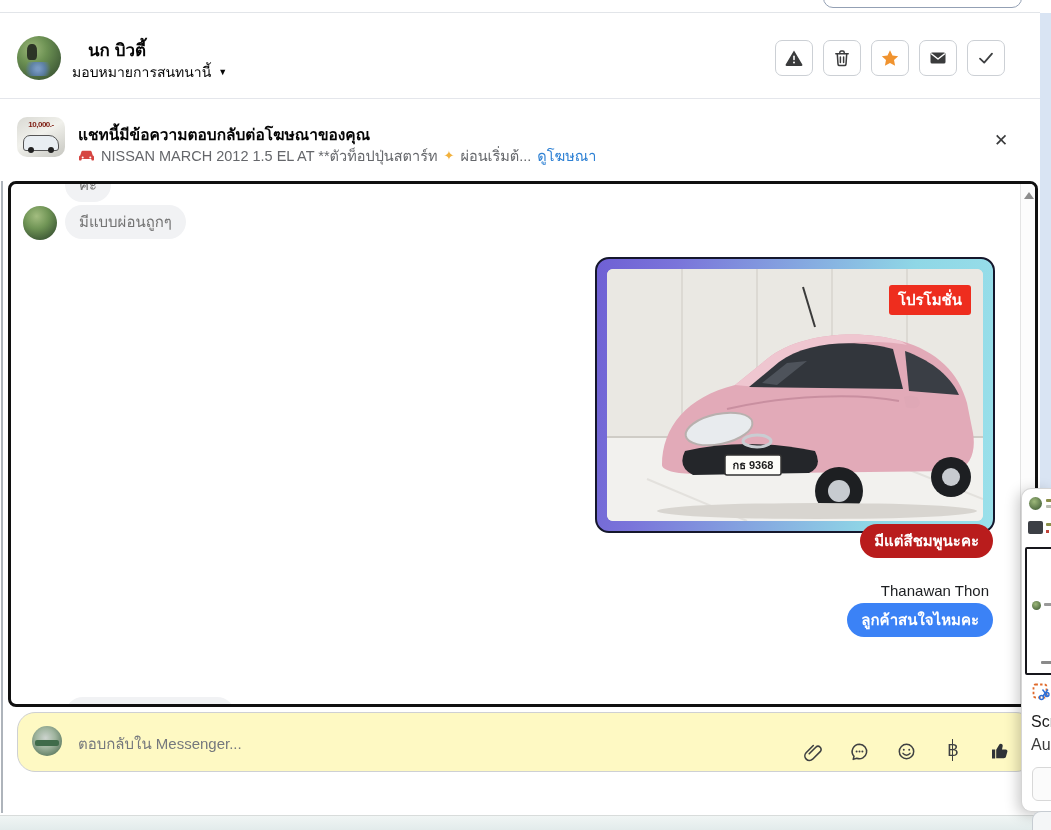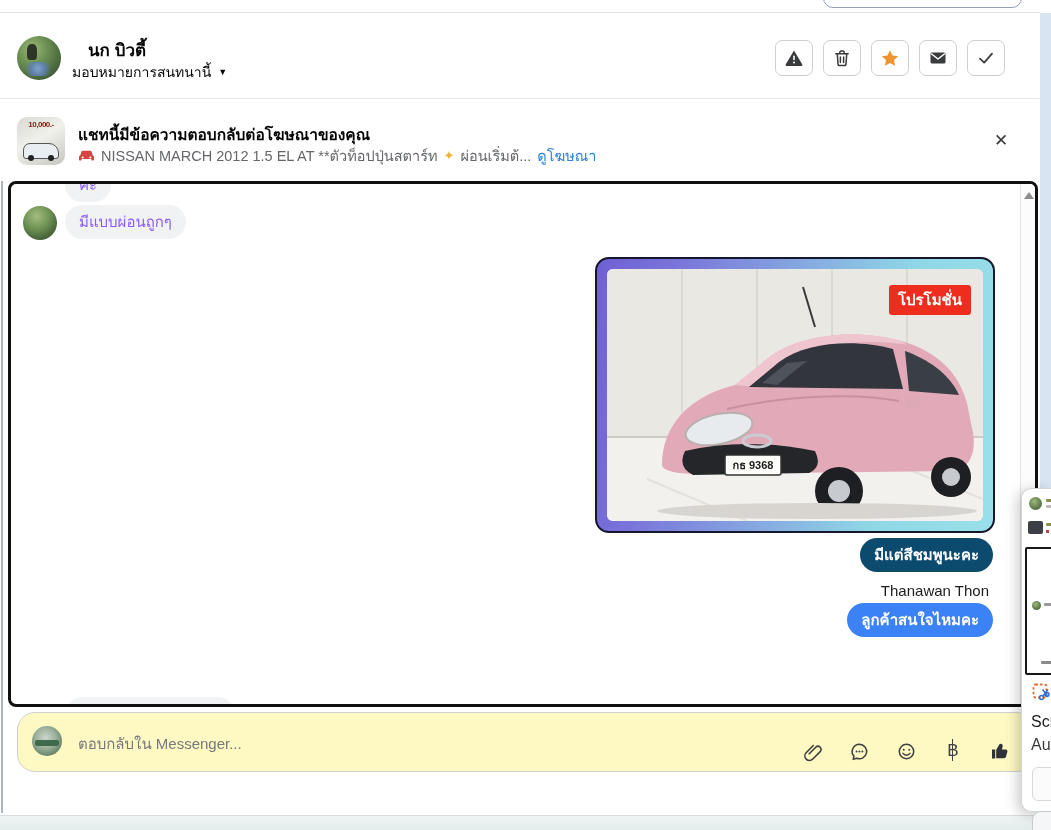--- a/index.html
+++ b/index.html
@@ -18,36 +18,36 @@
   .hdr-avatar::after{ content:""; position:absolute; left:10px; top:8px; width:10px; height:16px; background:#2c3526; border-radius:40% 40% 30% 30%; }
   .hdr-avatar::before{ content:""; position:absolute; left:4px; bottom:4px; width:34px; height:14px; background:radial-gradient(circle,#7fa0e0 10%,#5c7fb8 40%,transparent 70%); opacity:.8;}
   .hdr-name { left:72px; top:36px; font-size:17px; font-weight:700;margin-left:16px; }
   .hdr-sub { left:72px; top:61px; font-size:14px; display:flex; align-items:center; gap:7px; }
   .caret { font-size:9px; color:#050505; }
   .hdr-actions { left:775px; top:40px; display:flex; gap:10px; }
   .act-btn { width:38px; height:36px; border:1px solid #ccd0d5; border-radius:7px; background:#fff; display:flex; align-items:center; justify-content:center; cursor:pointer; }
   .hdr-divider { left:0; top:98px; width:1040px; height:1px; background:#e4e6eb; }
 
   
-  .ad-thumb { left:17px; top:117px; width:48px; height:48px; border-radius:10px;
+  .ad-thumb { left:17px; top:117px; width:48px; height:40px; border-radius:10px;
     background:linear-gradient(150deg,#d9d9d3 0%,#f1f1ec 45%,#c6c6c0 100%); overflow:hidden; }
   .ad-thumb .cap { position:absolute; left:0; top:3px; width:100%; text-align:center; font-size:8px; font-weight:700; color:#7e1d12; letter-spacing:-0.5px;}
   .ad-thumb .carblob { position:absolute; left:6px; bottom:6px; width:36px; height:16px; background:#e9eef2; border:1px solid #555; border-radius:7px 10px 3px 3px; }
   .ad-thumb .carblob::after{content:"";position:absolute;left:4px;bottom:-3px;width:6px;height:6px;border-radius:50%;background:#222;}
   .ad-thumb .carblob::before{content:"";position:absolute;right:4px;bottom:-3px;width:6px;height:6px;border-radius:50%;background:#222;}
   .ad-title { left:78px; top:122px; font-size:15.5px; font-weight:700; }
   .ad-line2 { left:78px; top:144px; font-size:14.5px; color:#65676b; display:flex; align-items:center; gap:6px; }
   .ad-link { color:#2e81d4; cursor:pointer; }
   .sparkle { color:#f2b13c; font-size:13px; }
   .ad-close { left:994px; top:132px; font-size:17px; color:#3a3b3c; cursor:pointer; line-height:1; }
 
   
   .chat-area { left:8px; top:181px; width:1030px; height:526px; border:3px solid #101010; border-radius:8px; background:#fff; overflow:hidden; z-index:2; }
   .bubble { position:absolute; padding:7px 14px; border-radius:18px; font-size:15px; line-height:1.35; max-width:560px; }
-  .b-gray { background:#f1f2f4; color:#8b5cf6; }
+  .b-gray { background:#f1f2f4; color:#737373; }
   .b-blue { color:#fff; font-weight:600; }
   .msg-avatar { position:absolute; width:34px; height:34px; border-radius:50%;
     background:radial-gradient(circle at 40% 30%, #a3bd80 0%, #6f9455 40%, #44603a 75%, #2f432a 100%); }
   .sender-label { position:absolute; font-size:15px; color:#1c1e21;margin-left:25px; }
 
   .car-card { position:absolute; left:584px; top:73px; width:400px; height:276px;
     border:2px solid #15172c; border-radius:14px; padding:10px;
     background:linear-gradient(100deg,#6f60d4 0%,#7a74da 18%,#8fd7e6 72%,#9ae0ea 100%); }
   .car-img { position:relative; width:100%; height:100%; border-radius:6px; overflow:hidden; background:#eae8e4; }
   .promo-badge { position:absolute; top:16px; right:12px; background:#ee2d1e; color:#fff; font-weight:700; font-size:15px; padding:3px 9px; border-radius:3px; z-index:2; }
@@ -209,21 +209,21 @@
         <circle cx="232" cy="222" r="11" fill="#c7cbd0"></circle>
         <circle cx="344" cy="208" r="20" fill="#1d1f22"></circle>
         <circle cx="344" cy="208" r="9" fill="#c7cbd0"></circle>
 
         <ellipse cx="210" cy="242" rx="160" ry="8" fill="#d8d5d0"></ellipse>
       </svg>
       <div class="promo-badge">โปรโมชั่น</div>
     </div>
   </div>
 
-  <div class="bubble b-blue" style="right:42px; top:354px; background:#0c4a6e;">มีแต่สีชมพูนะคะ</div>
+  <div class="bubble b-blue" style="right:42px; top:340px; background:#b91c1c;">มีแต่สีชมพูนะคะ</div>
   <div class="sender-label" style="right:46px; top:398px;">Thanawan Thon</div>
   <div class="bubble b-blue" style="right:42px; top:419px; background:#3b82f6;">ลูกค้าสนใจไหมคะ</div>
 
   <div class="bubble b-gray" style="left:54px; top:513px; width:170px; height:36px;"></div>
 
   <div class="chat-scrollbar">
     <div class="scroll-arrow"></div>
   </div>
 </div>
 

